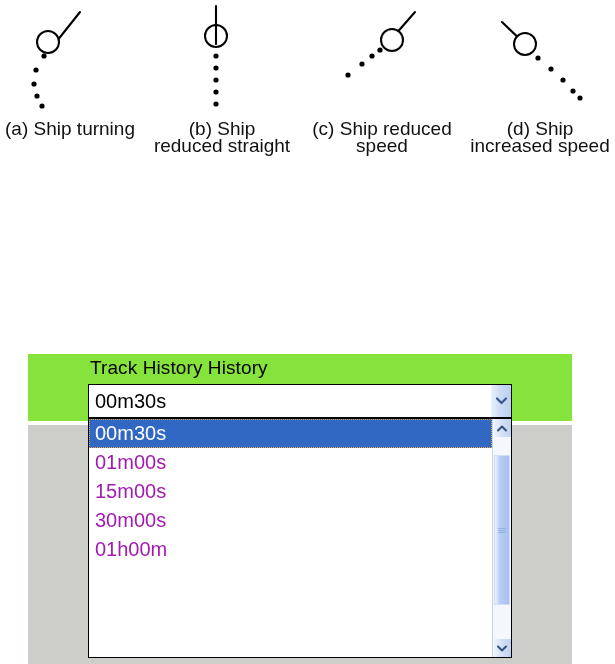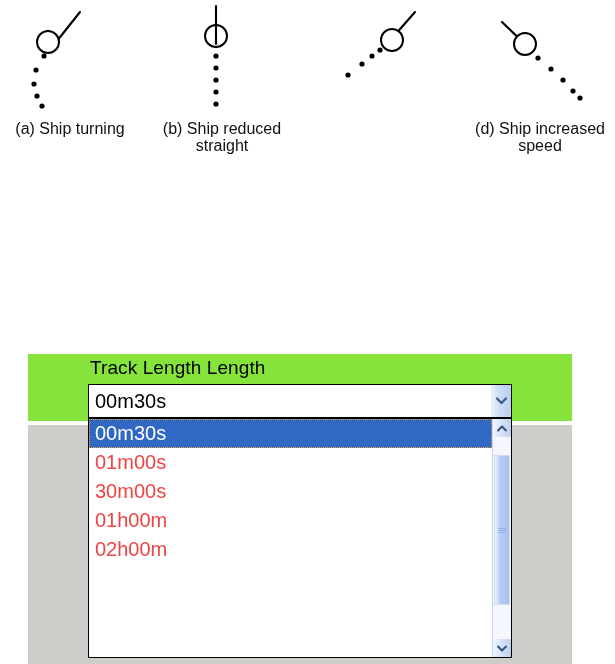--- a/index.html
+++ b/index.html
@@ -8,21 +8,21 @@
     background:#ffffff;
     font-family:"Liberation Sans","DejaVu Sans",sans-serif;
     -webkit-font-smoothing:none;
   }
 
   
   #figure{position:absolute;left:0;top:0;width:615px;height:170px;}
   .symbol{position:absolute;}
   .symbol svg{display:block;overflow:visible;}
   .caption{
-    position:absolute;text-align:center;font-size:16px;color:#111;
+    position:absolute;text-align:center;font-size:19px;color:#111;
     line-height:17px;
   }
 
   
   #panel{position:absolute;left:28px;top:354px;width:544px;height:310px;}
   #green-header{
     position:absolute;left:0;top:0;width:544px;height:67px;
     background:#85e33c;
   }
   #panel-title{
@@ -53,21 +53,21 @@
   }
 
   
   #dropdown{
     position:absolute;left:60px;top:64px;width:424px;height:240px;
     background:#ffffff;border:1px solid #000000;box-sizing:border-box;
     display:flex;overflow:hidden;
   }
   #list{flex:1 1 auto;position:relative;overflow:hidden;}
   .list-item{
-    height:29px;line-height:29px;font-size:20px;color:#ef4444;
+    height:29px;line-height:29px;font-size:20px;color:#a21caf;
     padding-left:6px;white-space:nowrap;box-sizing:border-box;
   }
   .list-item.selected{
     background:#3068c4;color:#ffffff;
     outline:1px dotted #e8a33d;outline-offset:-1px;
   }
 
   
   #scrollbar{
     flex:0 0 19px;width:19px;position:relative;
@@ -145,52 +145,54 @@
       <circle cx="57" cy="63" r="2.6" fill="#000"></circle>
       <circle cx="69" cy="74" r="2.6" fill="#000"></circle>
       <circle cx="79" cy="85" r="2.6" fill="#000"></circle>
       <circle cx="86" cy="92" r="2.6" fill="#000"></circle>
     </svg>
   </div>
 
   <div class="caption" style="left:2px;top:120px;width:136px;">(a) Ship turning</div>
   <div class="caption" style="left:152px;top:120px;width:140px;">(b) Ship reduced
 straight</div>
+  <div class="caption" style="left:312px;top:120px;width:140px;">(c) Ship reduced
+speed</div>
   <div class="caption" style="left:466px;top:120px;width:148px;">(d) Ship increased
 speed</div>
 </div>
 
 <div id="panel">
 
   <div id="green-header"></div>
   <div id="gray-body"></div>
 
-  <div id="panel-title">Track Length Length</div>
+  <div id="panel-title">Track History History</div>
 
   <div id="behind-row">
     <span>2.000 Nm</span>
   </div>
 
   <div id="combo">
     <div id="combo-value">00m30s</div>
     <div id="combo-arrow">
       <svg width="11" height="8" viewBox="0 0 11 8">
         <path d="M1 1.5 L5.5 6 L10 1.5" fill="none" stroke="#3c5a8c" stroke-width="2.2" stroke-linecap="round" stroke-linejoin="round"></path>
       </svg>
     </div>
   </div>
 
   <div id="dropdown">
 
     <div id="list">
       <div class="list-item selected">00m30s</div>
       <div class="list-item">01m00s</div>
+      <div class="list-item">15m00s</div>
       <div class="list-item">30m00s</div>
       <div class="list-item">01h00m</div>
-      <div class="list-item">02h00m</div>
     </div>
 
     <div id="scrollbar">
       <div class="sb-btn" id="sb-up">
         <svg width="10" height="7" viewBox="0 0 10 7">
           <path d="M1 5.5 L5 1.5 L9 5.5" fill="none" stroke="#33527f" stroke-width="2" stroke-linecap="round" stroke-linejoin="round"></path>
         </svg>
       </div>
       <div id="sb-thumb">
         <div id="sb-grip">

